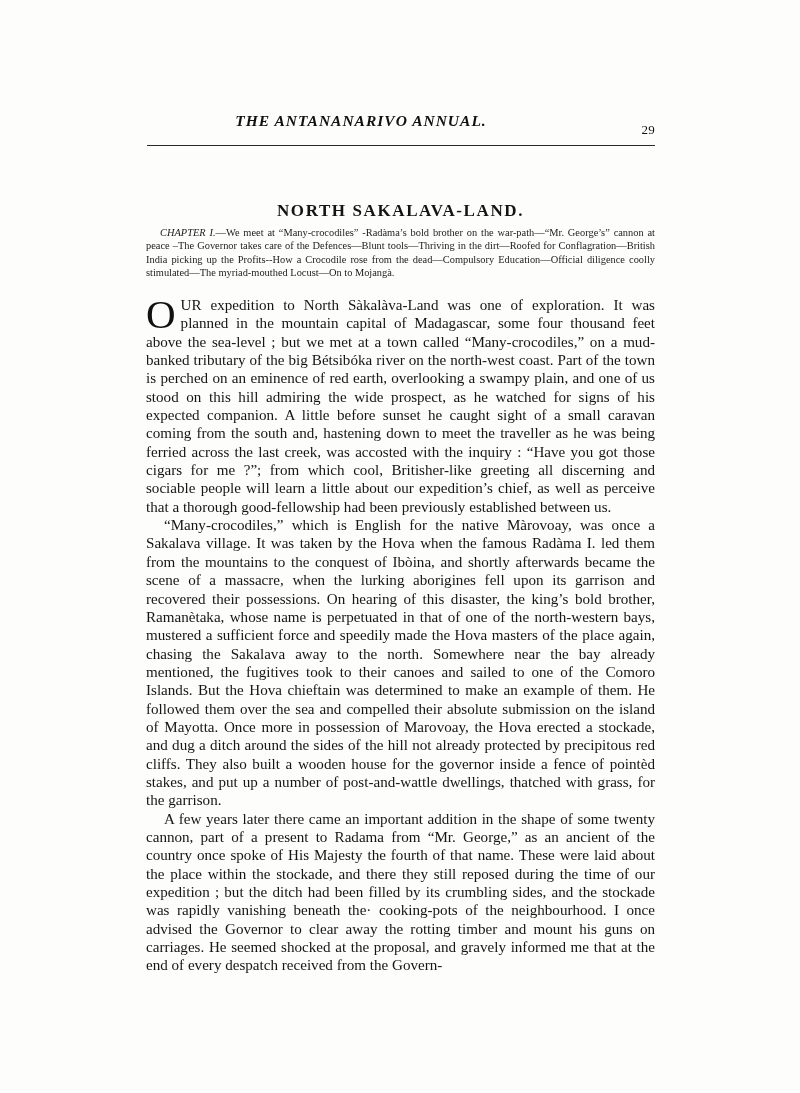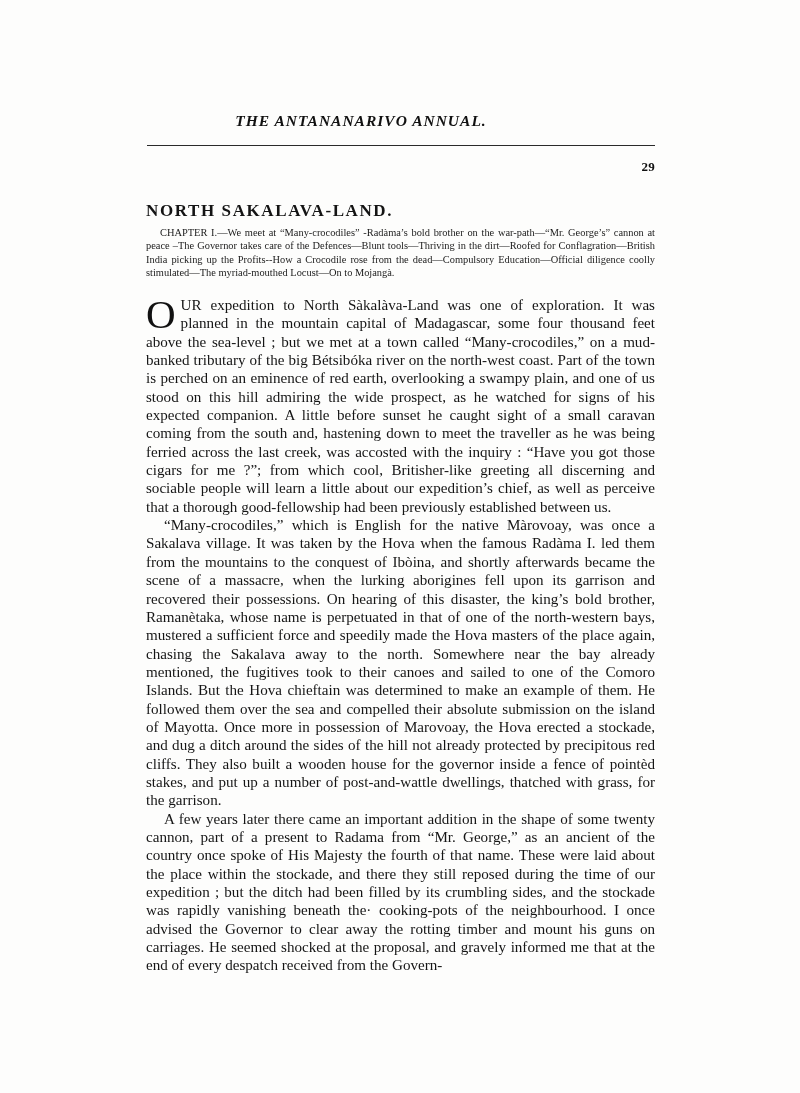--- a/index.html
+++ b/index.html
@@ -43,59 +43,60 @@
     font-size: 15.5px;
     letter-spacing: 1.0px;
     color: #111;
     white-space: nowrap;
   }
   .running-head-folio {
     position: absolute;
     right: 0;
     top: 10px;
     font-size: 13px;
-    font-weight: bold;
+    font-weight: normal;
     color: #111;
     letter-spacing: 0.3px;
-    margin-top: 37px;
   }
   .head-rule {
     position: absolute;
     left: 147px;
     top: 145px;
     width: 508px;
     height: 1px;
     background: #2a2a2a;
   }
 
   
   .article-title {
     position: absolute;
     left: 146px;
     top: 190px;
     width: 509px;
+    text-align: center;
     font-size: 17px;
     letter-spacing: 1.6px;
     color: #141414;
   }
 
   
   .chapter-argument {
     position: absolute;
     left: 146px;
     top: 226px;
     width: 509px;
     font-size: 10.4px;
     line-height: 13.4px;
     text-align: justify;
     text-indent: 14px;
     color: #1b1b1b;
     hyphens: none;
   }
   .chapter-argument .chap-label {
+    font-style: italic;
   }
 
   
   .body-text {
     position: absolute;
     left: 146px;
     top: 296px;
     width: 509px;
     font-size: 15.1px;
     line-height: 18.35px;

